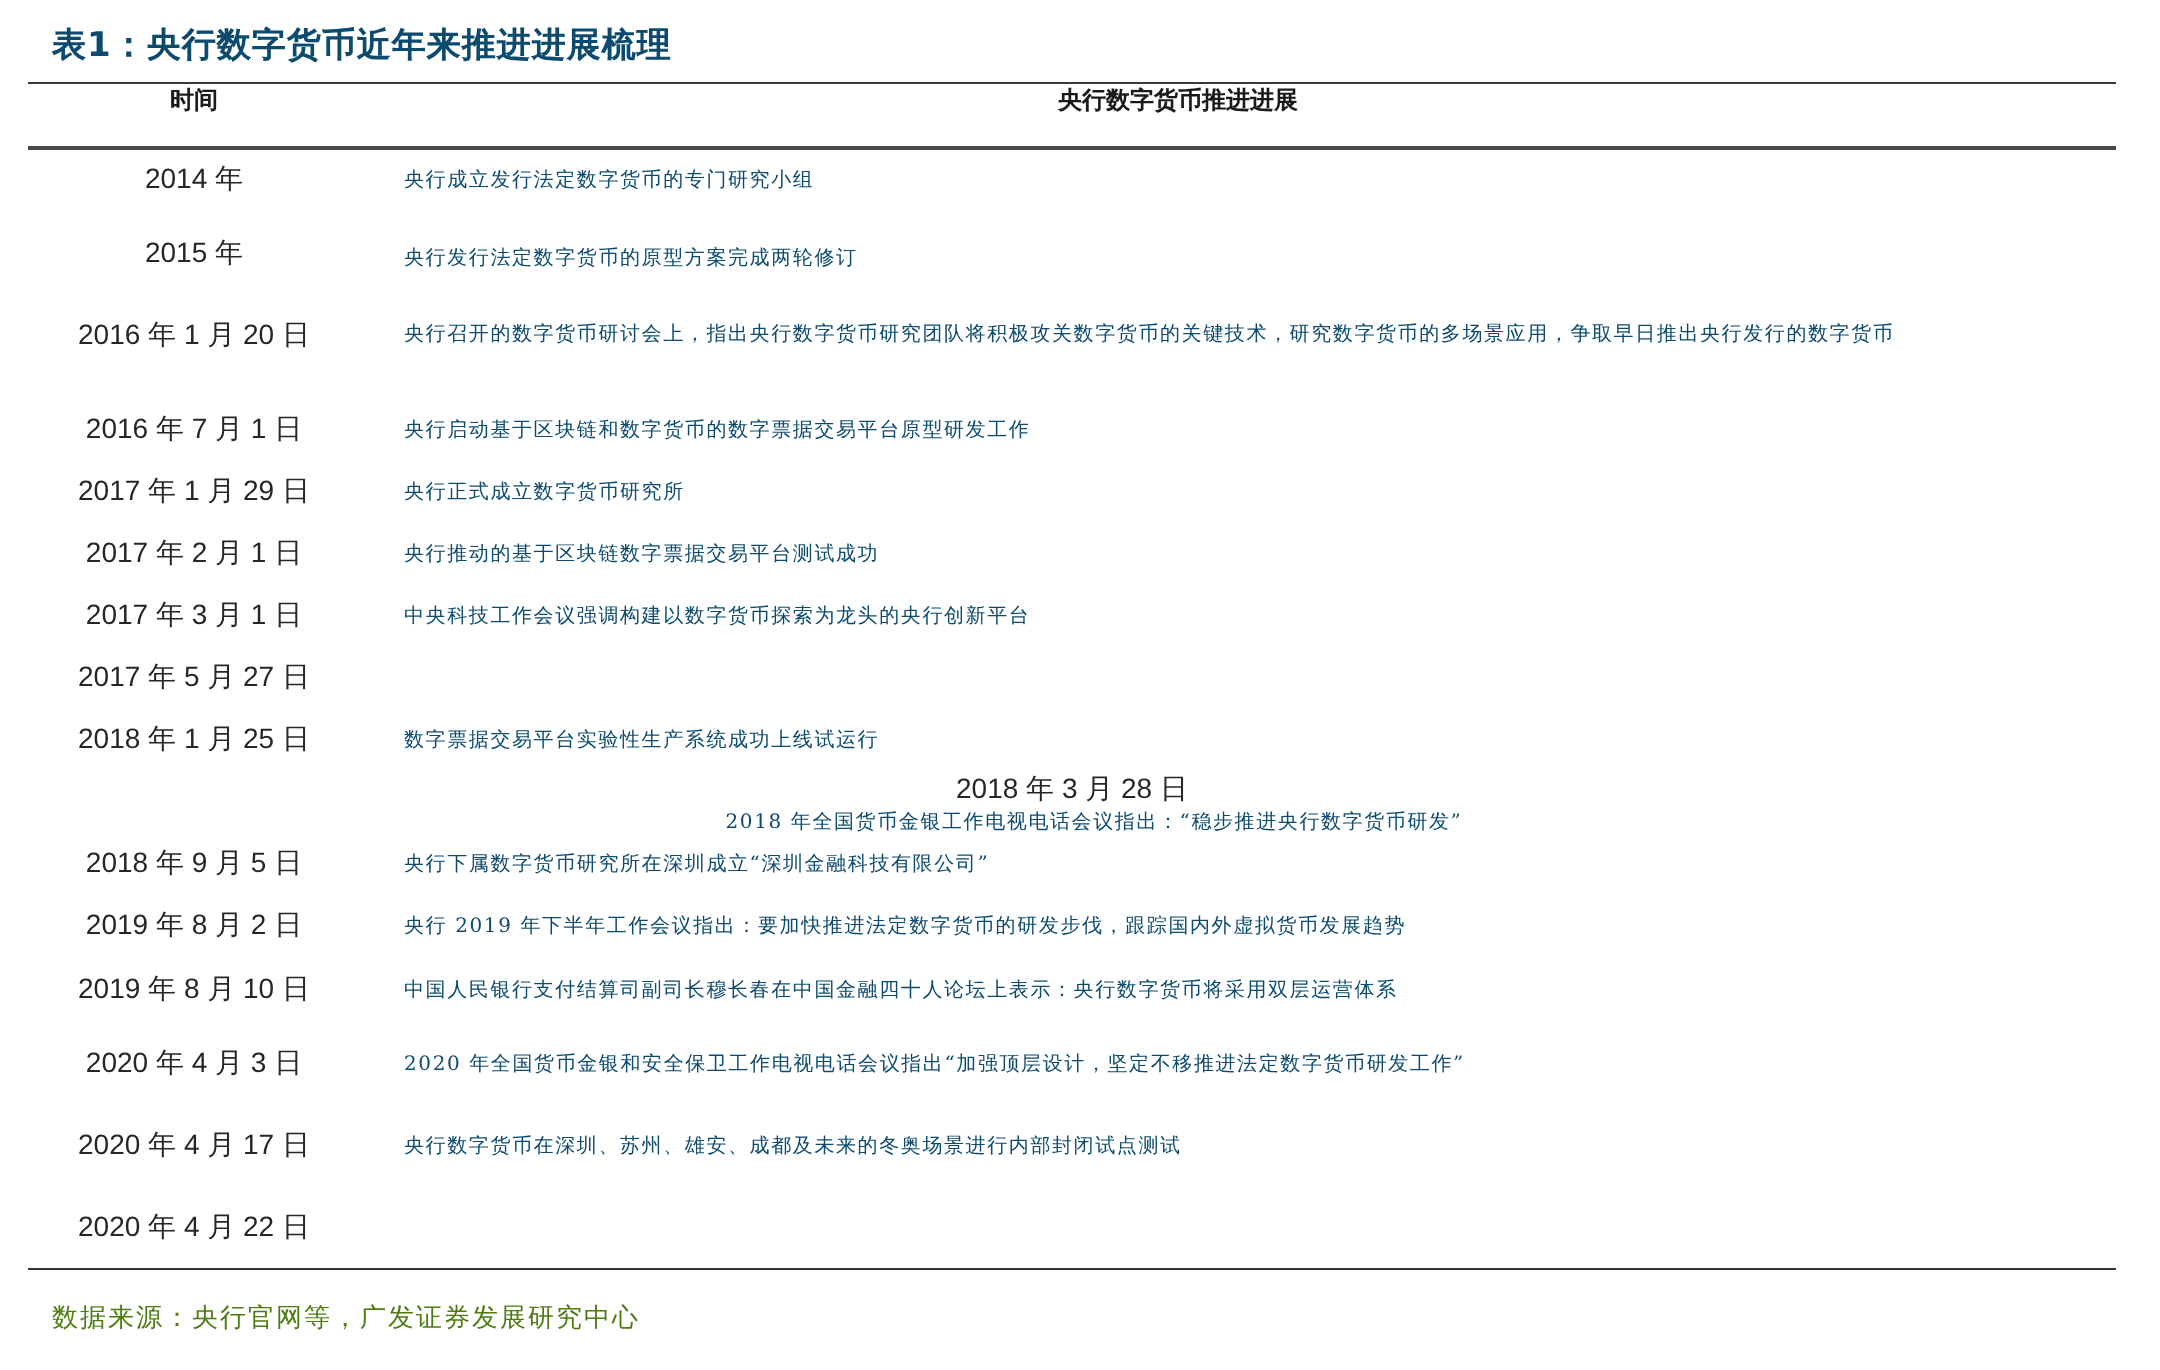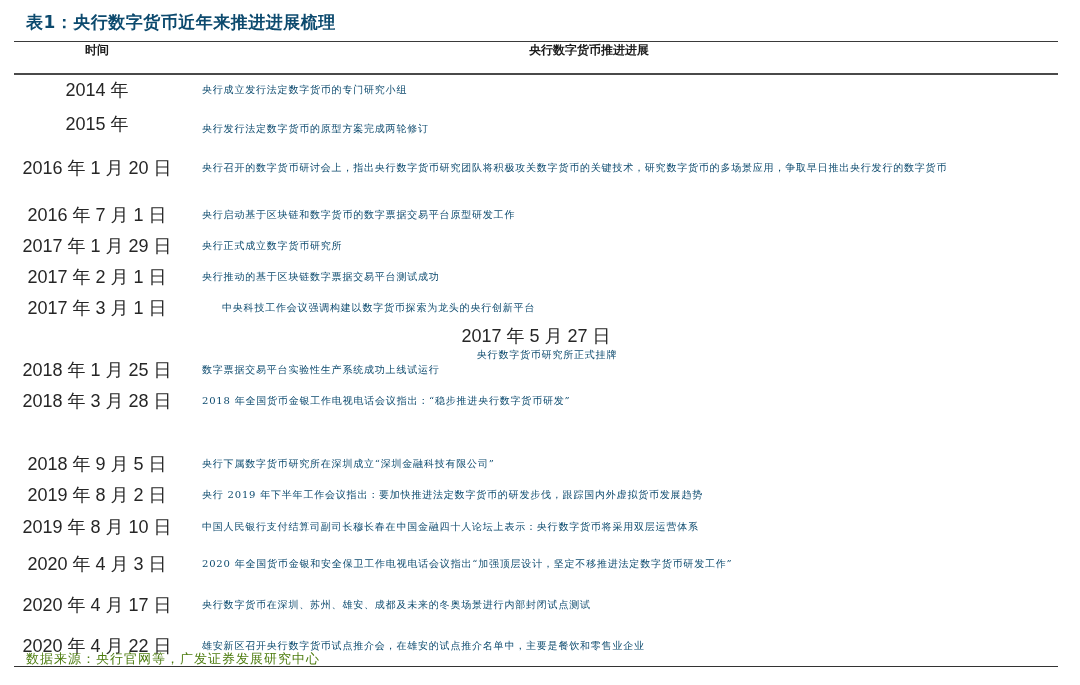--- a/index.html
+++ b/index.html
@@ -10,21 +10,21 @@
   .table { position: absolute; left: 14px; top: 41px; width: 1044px; }
   .rule-top { height: 1px; background: #3a3a3a; }
   .rule-head { height: 1.5px; background: #4a4a4a; }
   .rule-bottom { height: 1.5px; background: #333333; }
   .header { display: flex; height: 31px; font-size: 12px; font-weight: bold; }
   .col-date { width: 166px; text-align: center; font-family: "Liberation Sans", sans-serif; }
   .col-desc { flex: 1; padding-left: 22px; }
   .header .col-desc { text-align: center; padding-left: 0; padding-right: 60px; font-family: Liberation Serif, serif; }
   .header .col-date { font-family: "DejaVu Serif", serif; }
   .row { display: flex; align-items: center; font-size: 12.5px; }
-  .row .col-date { font-size: 18px; color: #262626; }
+  .row .col-date { font-size: 14px; color: #262626; }
   .row .col-desc { font-size: 10px; color: #0c4a6e; letter-spacing: 0.8px; }
   .row .col-desc.multi { line-height: 19px; }
   .source { position: absolute; left: 26px; top: 650px; font-size: 13px; color: #4d7c0f; letter-spacing: 1px; }
 </style>
 </head>
 <body>
 
 <div class="title">表1：央行数字货币近年来推进进展梳理</div>
 
 <div class="table">
@@ -52,37 +52,36 @@
         <div class="col-desc">央行启动基于区块链和数字货币的数字票据交易平台原型研发工作</div>
       </div>
       <div class="row" style="height: 31px;">
         <div class="col-date">2017 年 1 月 29 日</div>
         <div class="col-desc">央行正式成立数字货币研究所</div>
       </div>
       <div class="row" style="height: 31px;">
         <div class="col-date">2017 年 2 月 1 日</div>
         <div class="col-desc">央行推动的基于区块链数字票据交易平台测试成功</div>
       </div>
-      <div class="row" style="height: 31px; gap: 20px;">
+      <div class="row" style="height: 31px;">
         <div class="col-date">2017 年 3 月 1 日</div>
         <div class="col-desc">中央科技工作会议强调构建以数字货币探索为龙头的央行创新平台</div>
       </div>
-      <div class="row" style="height: 31px; flex-direction: column;">
+      <div class="row" style="height: 31px;">
         <div class="col-date">2017 年 5 月 27 日</div>
-        <div class="col-desc">央行数字货币研究所正式挂牌</div>
       </div>
       <div class="row" style="height: 31px; justify-content: space-between;">
         <div class="col-date">2018 年 1 月 25 日</div>
         <div class="col-desc">数字票据交易平台实验性生产系统成功上线试运行</div>
       </div>
-      <div class="row" style="height: 31px;">
+      <div class="row" style="height: 31px; flex-direction: column;">
         <div class="col-date">2018 年 3 月 28 日</div>
         <div class="col-desc">2018 年全国货币金银工作电视电话会议指出：“稳步推进央行数字货币研发”</div>
       </div>
-      <div class="row" style="height: 31px; margin-top: 32px;">
+      <div class="row" style="height: 31px;">
         <div class="col-date">2018 年 9 月 5 日</div>
         <div class="col-desc">央行下属数字货币研究所在深圳成立“深圳金融科技有限公司”</div>
       </div>
       <div class="row" style="height: 31px;">
         <div class="col-date">2019 年 8 月 2 日</div>
         <div class="col-desc">央行 2019 年下半年工作会议指出：要加快推进法定数字货币的研发步伐，跟踪国内外虚拟货币发展趋势</div>
       </div>
       <div class="row" style="height: 33px;">
         <div class="col-date">2019 年 8 月 10 日</div>
         <div class="col-desc">中国人民银行支付结算司副司长穆长春在中国金融四十人论坛上表示：央行数字货币将采用双层运营体系</div>
@@ -90,19 +89,18 @@
       <div class="row" style="height: 40px;">
         <div class="col-date">2020 年 4 月 3 日</div>
         <div class="col-desc">2020 年全国货币金银和安全保卫工作电视电话会议指出“加强顶层设计，坚定不移推进法定数字货币研发工作”</div>
       </div>
       <div class="row" style="height: 42px;">
         <div class="col-date">2020 年 4 月 17 日</div>
         <div class="col-desc">央行数字货币在深圳、苏州、雄安、成都及未来的冬奥场景进行内部封闭试点测试</div>
       </div>
       <div class="row" style="height: 40px;">
         <div class="col-date">2020 年 4 月 22 日</div>
-        <div class="col-desc">雄安新区召开央行数字货币试点推介会，在雄安的试点推介名单中，主要是餐饮和零售业企业</div>
       </div>
     </div>
   <div class="rule-bottom"></div>
 </div>
 
 <div class="source">数据来源：央行官网等，广发证券发展研究中心</div>
 
 </body></html>

